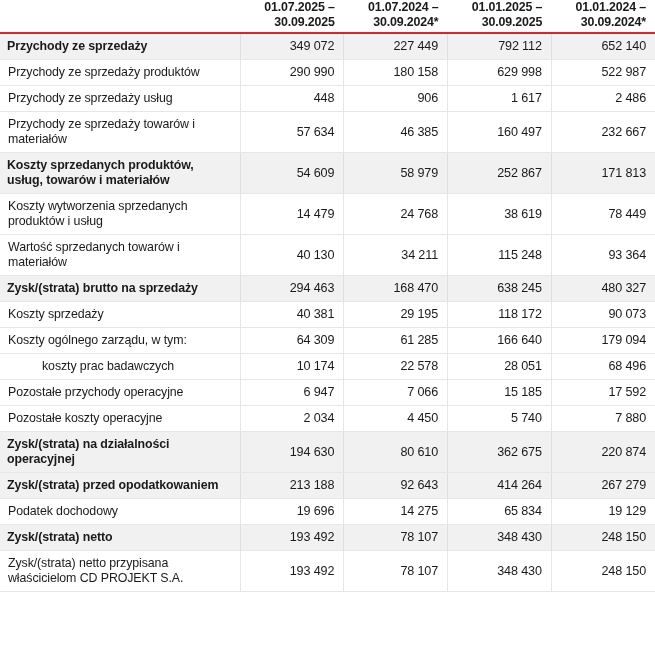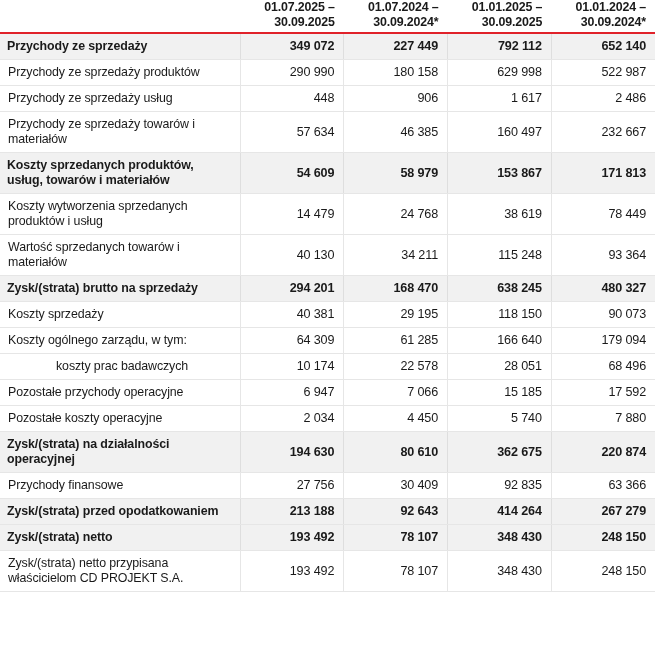--- a/index.html
+++ b/index.html
@@ -63,32 +63,32 @@
 
   td.lbl {
     text-align: left;
     font-size: 12.4px;
     line-height: 15px;
     padding: 5px 8px 5px 8px;
     letter-spacing: -0.1px;
   }
   tr.total > td.lbl { font-weight: bold; padding-left: 7px; margin-top: 31px; }
   td.lbl.ind1 { }
-  td.lbl.ind2 { padding-left: 56px; }
+  td.lbl.ind2 { padding-left: 42px; }
 
   td.val {
     text-align: right;
     font-size: 12.6px;
     line-height: 15px;
     padding: 5px 9px 5px 4px;
     white-space: nowrap;
     border-left: 1px solid #e6e6e6;
     letter-spacing: -0.15px;
   }
-  tr.total > td.val { font-weight: bold; border-left: 1px solid #dedede; }
+  tr.total > td.val { font-weight: normal; border-left: 1px solid #dedede; }
 
   tbody tr.rule > td {
     border-bottom: 1px solid #e6e6e6;
   }
 </style>
 </head>
 <body>
 
 <div class="sheet">
 
@@ -147,49 +147,49 @@
           <td class="lbl ind1">Przychody ze sprzedaży towarów i materiałów</td>
           <td class="val">57 634</td>
           <td class="val">46 385</td>
           <td class="val">160 497</td>
           <td class="val">232 667</td>
         </tr>
         <tr class="total rule">
           <td class="lbl">Koszty sprzedanych produktów, usług, towarów i materiałów</td>
           <td class="val">54 609</td>
           <td class="val">58 979</td>
-          <td class="val">153 867</td>
+          <td class="val">252 867</td>
           <td class="val">171 813</td>
         </tr>
         <tr class="detail rule">
           <td class="lbl ind1">Koszty wytworzenia sprzedanych produktów i usług</td>
           <td class="val">14 479</td>
           <td class="val">24 768</td>
           <td class="val">38 619</td>
           <td class="val">78 449</td>
         </tr>
         <tr class="detail rule">
           <td class="lbl ind1">Wartość sprzedanych towarów i materiałów</td>
           <td class="val">40 130</td>
           <td class="val">34 211</td>
           <td class="val">115 248</td>
           <td class="val">93 364</td>
         </tr>
         <tr class="total rule">
           <td class="lbl">Zysk/(strata) brutto na sprzedaży</td>
-          <td class="val">294 201</td>
+          <td class="val">294 463</td>
           <td class="val">168 470</td>
           <td class="val">638 245</td>
           <td class="val">480 327</td>
         </tr>
         <tr class="detail rule">
           <td class="lbl ind1">Koszty sprzedaży</td>
           <td class="val">40 381</td>
           <td class="val">29 195</td>
-          <td class="val">118 150</td>
+          <td class="val">118 172</td>
           <td class="val">90 073</td>
         </tr>
         <tr class="detail rule">
           <td class="lbl ind1">Koszty ogólnego zarządu, w tym:</td>
           <td class="val">64 309</td>
           <td class="val">61 285</td>
           <td class="val">166 640</td>
           <td class="val">179 094</td>
         </tr>
         <tr class="detail rule">
@@ -213,34 +213,34 @@
           <td class="val">5 740</td>
           <td class="val">7 880</td>
         </tr>
         <tr class="total rule">
           <td class="lbl">Zysk/(strata) na działalności operacyjnej</td>
           <td class="val">194 630</td>
           <td class="val">80 610</td>
           <td class="val">362 675</td>
           <td class="val">220 874</td>
         </tr>
-        <tr class="detail rule">
-          <td class="lbl ind1">Przychody finansowe</td>
-          <td class="val">27 756</td>
-          <td class="val">30 409</td>
-          <td class="val">92 835</td>
-          <td class="val">63 366</td>
-        </tr>
         <tr class="total rule">
           <td class="lbl">Zysk/(strata) przed opodatkowaniem</td>
           <td class="val">213 188</td>
           <td class="val">92 643</td>
           <td class="val">414 264</td>
           <td class="val">267 279</td>
         </tr>
+        <tr class="detail rule">
+          <td class="lbl ind1">Podatek dochodowy</td>
+          <td class="val">19 696</td>
+          <td class="val">14 275</td>
+          <td class="val">65 834</td>
+          <td class="val">19 129</td>
+        </tr>
         <tr class="total rule">
           <td class="lbl">Zysk/(strata) netto</td>
           <td class="val">193 492</td>
           <td class="val">78 107</td>
           <td class="val">348 430</td>
           <td class="val">248 150</td>
         </tr>
         <tr class="detail rule">
           <td class="lbl ind1">Zysk/(strata) netto przypisana właścicielom CD PROJEKT S.A.</td>
           <td class="val">193 492</td>

